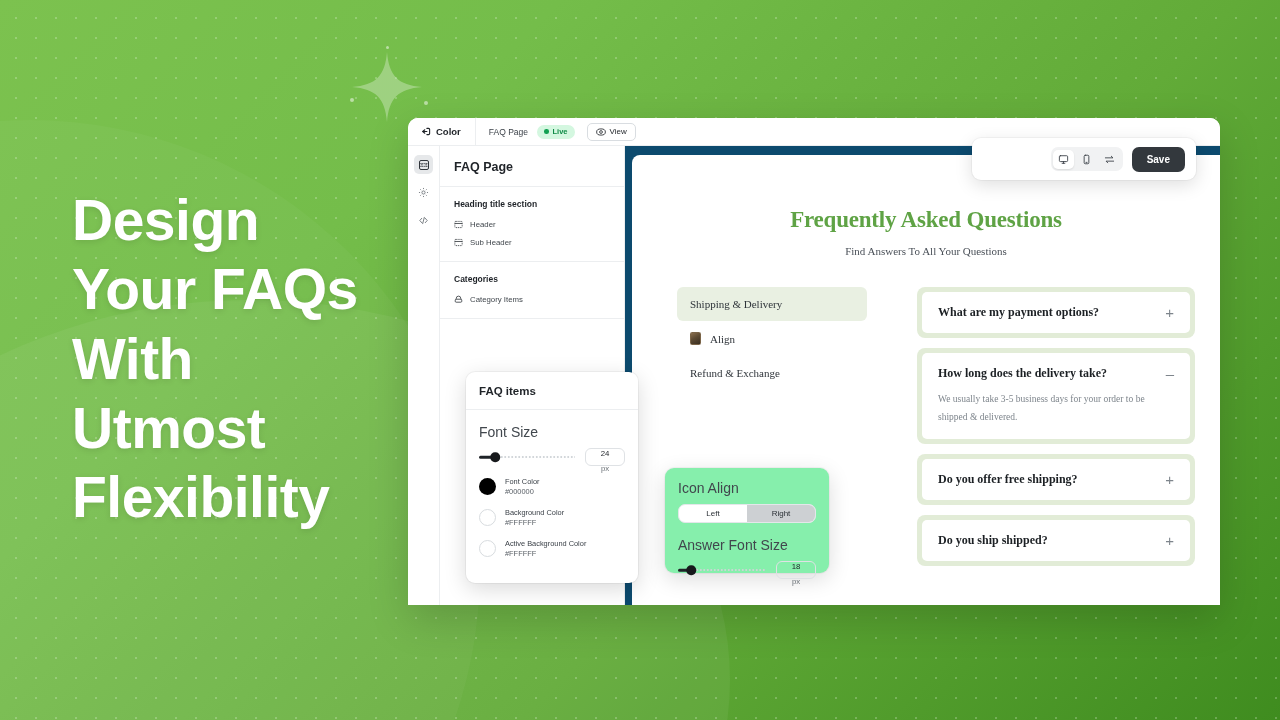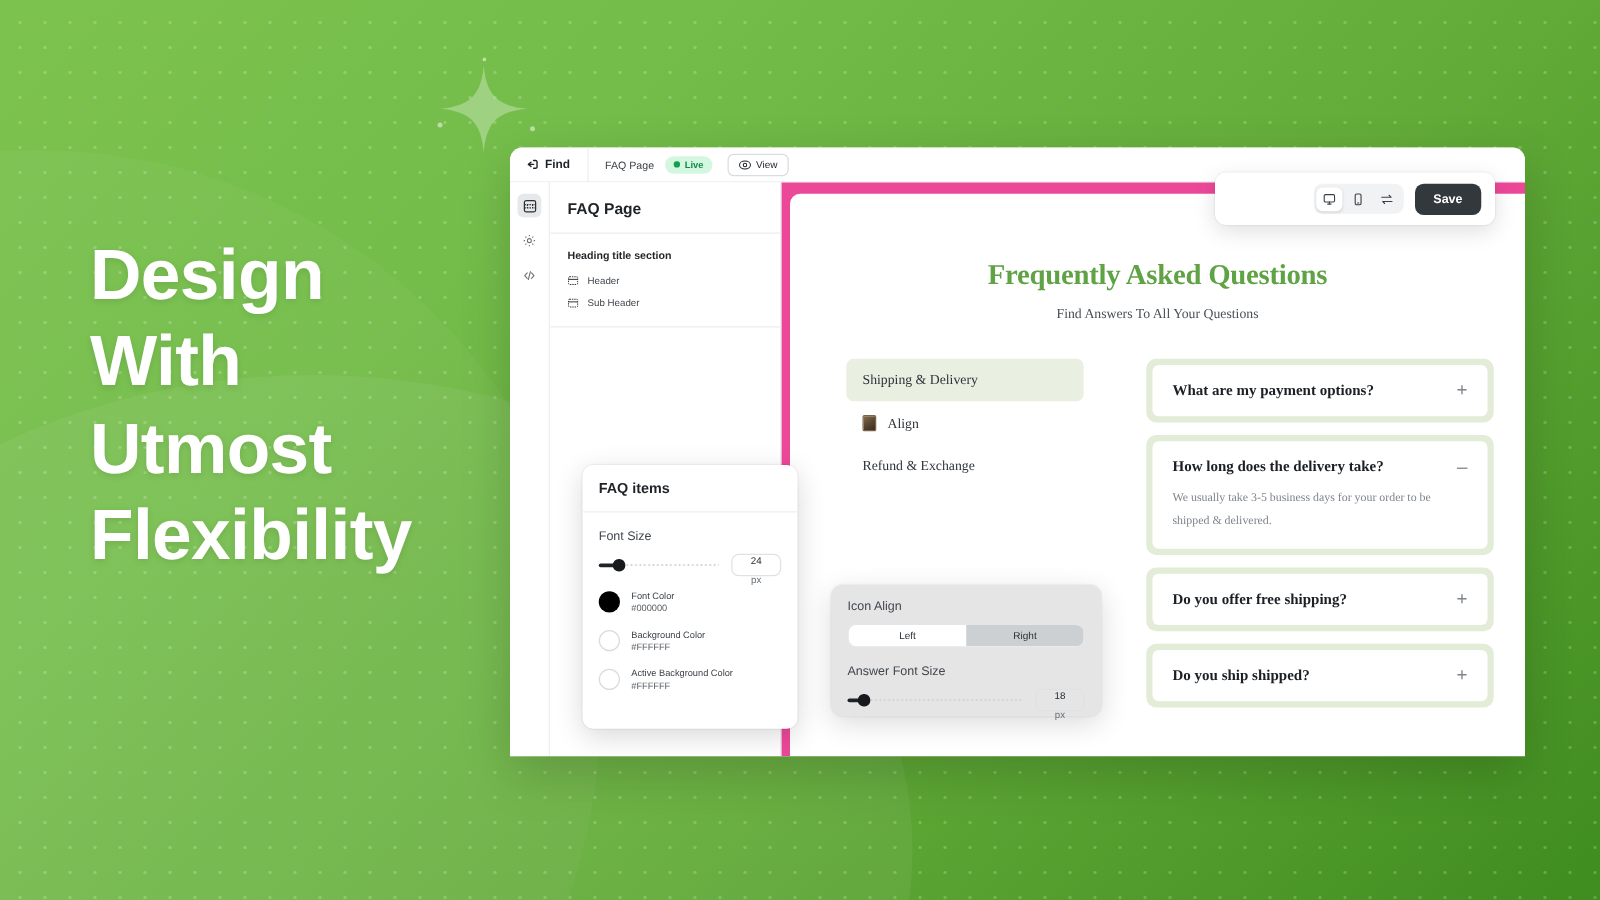--- a/index.html
+++ b/index.html
@@ -158,21 +158,21 @@
     border-radius: 9px;
     box-shadow: 0 6px 22px rgba(0,0,0,0.15), 0 0 0 1px rgba(0,0,0,0.045);
     z-index: 6;
   }
   .popover-title {
     font-size: 11.5px; font-weight: bold; color: #1f2328;
     padding: 13px 0 12px 13px;
     border-bottom: 1px solid #eceef0;
   }
   .popover-body { padding: 14px 13px 0 13px; }
-  .ctl-label { font-size: 10px; color: #41474d; margin-bottom: 8px; }
+  .ctl-label { font-size: 14px; color: #41474d; margin-bottom: 8px; }
 
   .slider-row { display: flex; align-items: center; gap: 10px; }
   .slider {
     position: relative; flex: 1; height: 12px; display: flex; align-items: center;
   }
   .slider-track-dots {
     position: absolute; left: 0; right: 0; top: 50%;
     height: 2px; transform: translateY(-50%);
     background-image: radial-gradient(#cfd3d7 0.8px, transparent 0.9px);
     background-size: 3.5px 3.5px;
@@ -207,22 +207,22 @@
   }
   .swatch.dark { background: #000; }
   .swatch.light { background: #fff; border: 1px solid #d8dcdf; }
   .swatch-text .nm { font-size: 7.4px; color: #3b4148; line-height: 1.35; }
   .swatch-text .hx { font-size: 7.4px; color: #5a6067; line-height: 1.35; }
 
   
   .popover2 {
     position: absolute;
     left: 257px; top: 350px;
-    width: 216px; height: 105px;
-    background: #e5e5e5;
+    width: 164px; height: 105px;
+    background: #86efac;
     border-radius: 9px;
     box-shadow: 0 6px 22px rgba(0,0,0,0.14), 0 0 0 1px rgba(0,0,0,0.04);
     z-index: 7;
     padding: 12px 13px 12px 13px;
   }
   .segmented {
     display: flex;
     border: 1px solid #e4e7ea; border-radius: 7px;
     overflow: hidden; height: 19px;
     background: #fff;
@@ -230,21 +230,21 @@
   .seg {
     flex: 1;
     display: flex; align-items: center; justify-content: center;
     font-size: 8px; color: #2b3036;
   }
   .seg.on { background: #cdd0d3; font-weight: normal; }
 
   
   .canvas {
     flex: 1;
-    background: #ec4899;
+    background: #0c4a6e;
     padding: 9px 0 0 7px;
     overflow: hidden;
   }
   .preview {
     height: 100%;
     background: #fff;
     border-radius: 8px 0 0 0;
     position: relative;
     overflow: hidden;
   }
@@ -353,37 +353,38 @@
   <svg width="70" height="70" viewBox="0 0 70 70">
     <path d="M35 0 C37 24 46 33 70 35 C46 37 37 46 35 70 C33 46 24 37 0 35 C24 33 33 24 35 0 Z" fill="rgba(255,255,255,0.55)"></path>
   </svg>
 </div>
 <div class="sparkle-dot" style="left:350px;top:98px;width:4px;height:4px;"></div>
 <div class="sparkle-dot" style="left:424px;top:101px;width:4px;height:4px;"></div>
 <div class="sparkle-dot" style="left:386px;top:46px;width:3px;height:3px;"></div>
 
 <div class="headline">
   <div>Design</div>
+  <div>Your FAQs</div>
   <div>With</div>
   <div>Utmost</div>
   <div>Flexibility</div>
 </div>
 
 <div class="app-window">
 
   <div class="topbar">
     <div class="back-btn">
       <span>
         <svg width="11" height="11" viewBox="0 0 16 16" fill="none" stroke="#1f2328" stroke-width="1.6" stroke-linecap="round" stroke-linejoin="round">
           <path d="M10 3.5H12.5A1.5 1.5 0 0 1 14 5v6a1.5 1.5 0 0 1-1.5 1.5H10"></path>
           <path d="M7 5.5 4 8l3 2.5"></path>
             <path d="M4 8h6"></path>
         </svg>
       </span>
-      <span>Find</span>
+      <span>Color</span>
     </div>
     <div class="topbar-divider"></div>
     <div class="page-name">FAQ Page</div>
     <div class="live-badge">
       <span class="live-dot"></span>
       <span>Live</span>
     </div>
     <div class="view-btn">
       <span>
         <svg width="10" height="10" viewBox="0 0 16 16" fill="none" stroke="#1f2328" stroke-width="1.3">
@@ -435,20 +436,32 @@
           <span class="gi-icon">
             <svg width="9" height="9" viewBox="0 0 16 16" fill="none" stroke="currentColor" stroke-width="1.4">
               <rect x="1.5" y="2.5" width="13" height="11" rx="1.5" stroke-dasharray="2 1.3"></rect>
               <path d="M1.5 6.2h13"></path>
             </svg>
           </span>
           <span>Sub Header</span>
         </div>
       </div>
 
+      <div class="panel-group">
+        <div class="group-label">Categories</div>
+        <div class="group-item">
+          <span class="gi-icon">
+            <svg width="9" height="9" viewBox="0 0 16 16" fill="none" stroke="currentColor" stroke-width="1.4">
+              <path d="M4 7.5V6a4 4 0 0 1 8 0v1.5"></path>
+              <rect x="2.2" y="7.5" width="11.6" height="5.3" rx="1.6"></rect>
+            </svg>
+          </span>
+          <span>Category Items</span>
+        </div>
+      </div>
 
     </div>
 
     <div class="canvas">
       <div class="preview">
         <div class="prev-title">Frequently Asked Questions</div>
         <div class="prev-sub">Find Answers To All Your Questions</div>
 
         <div class="prev-cols">
 

